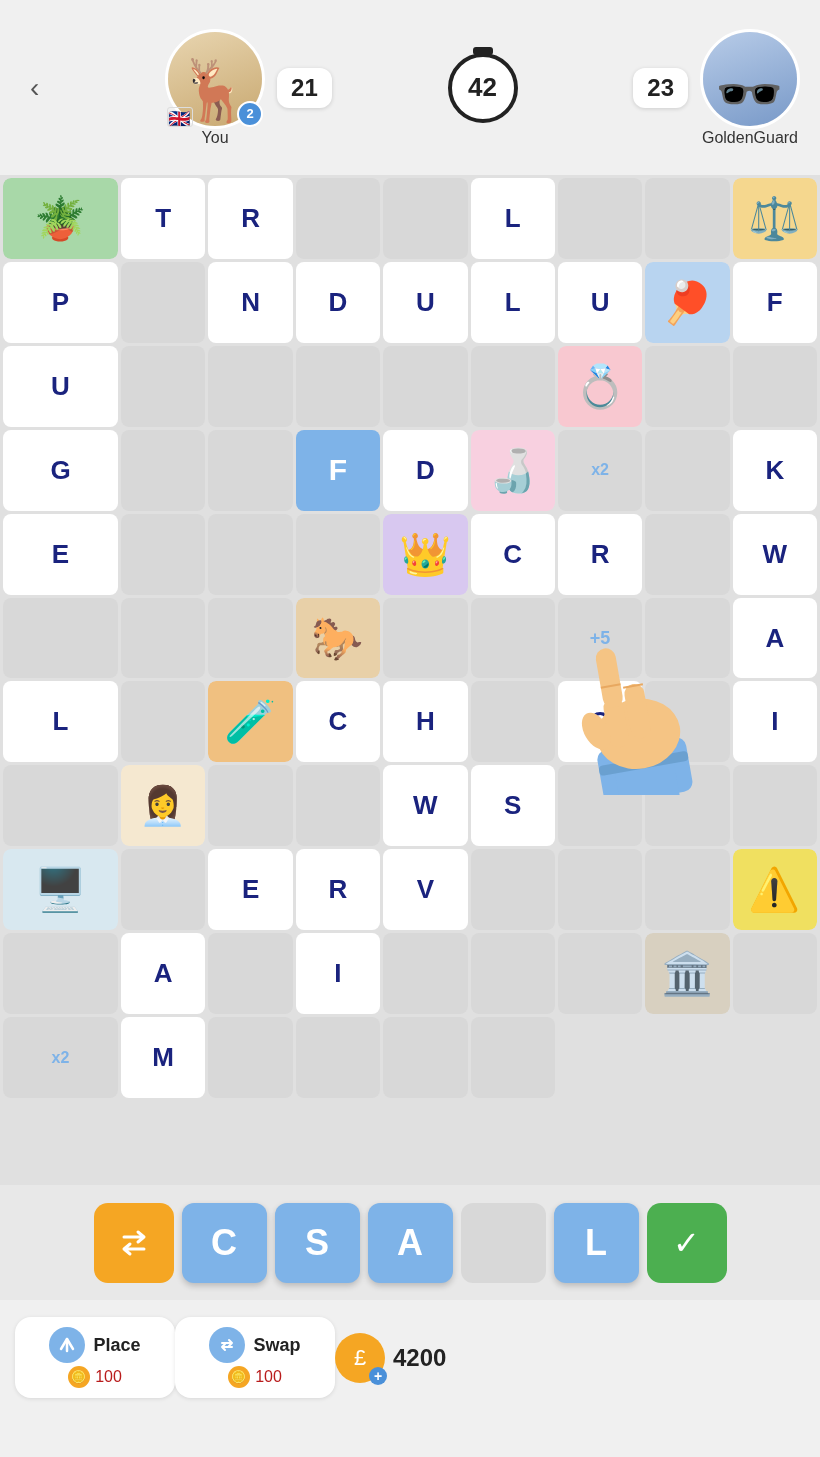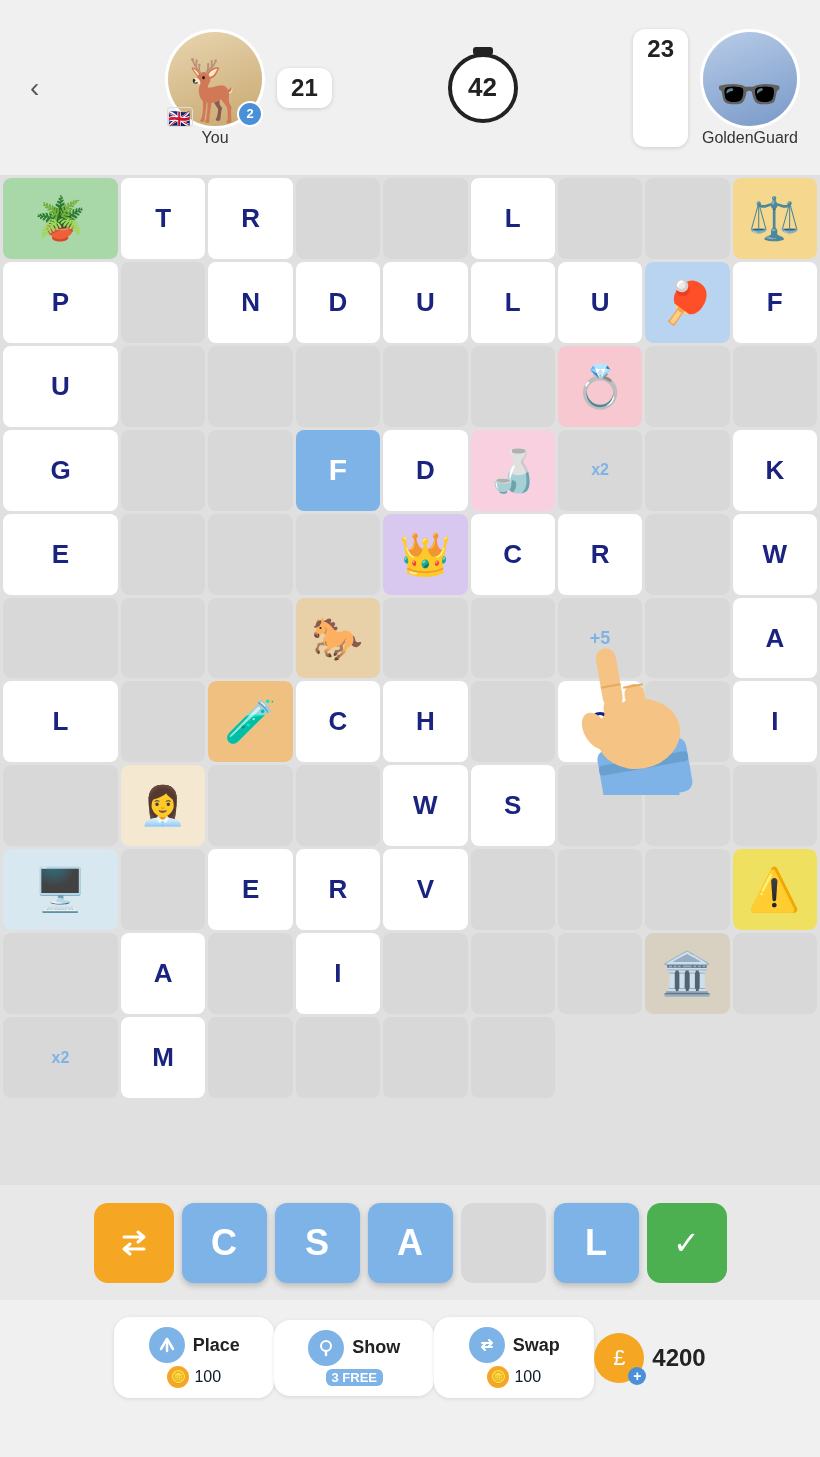--- a/index.html
+++ b/index.html
@@ -227,21 +227,21 @@
       cursor: pointer;
     }
 
     
     .actions-area {
       width: 820px;
       height: 115px;
       background: #f0f0f0;
       display: flex;
       align-items: center;
-      justify-content: center;
+      justify-content: flex-start;
       padding: 10px 15px;
     }
     .action-btn {
       display: flex;
       flex-direction: column;
       align-items: center;
       background: white;
       border-radius: 16px;
       padding: 10px 18px;
       min-width: 160px;
@@ -281,21 +281,21 @@
       border-radius: 50%;
       background: #f5a623;
       display: flex;
       align-items: center;
       justify-content: center;
       font-size: 12px;
       color: white;
     }
     .action-cost {
       font-size: 16px;
-      color: #0f172a;
+      color: #b91c1c;
     }
     .free-badge {
       background: #7eb3e8;
       color: white;
       border-radius: 6px;
       padding: 1px 6px;
       font-size: 13px;
       font-weight: bold;
     }
     .coin-total-area {
@@ -393,21 +393,21 @@
     <div class="score-badge">21</div>
   </div>
 
   <div class="timer-area">
     <div class="timer-circle">
       <div class="timer-top"></div>
       <span>42</span>
     </div>
   </div>
 
-  <div style="display:flex; gap:12px;">
+  <div style="display:flex; align-items:center; gap:12px;">
     <div class="score-badge">23</div>
     <div class="player-area">
       <div class="avatar-wrapper">
         <div class="avatar-circle">
           <div class="guard-avatar">🕶️</div>
         </div>
       </div>
       <div class="player-name">GoldenGuard</div>
     </div>
   </div>
@@ -602,34 +602,20 @@
           </svg>
       </div>
       <span class="action-label">Place</span>
     </div>
     <div class="action-coin-row">
       <div class="coin-icon">🪙</div>
       <span class="action-cost">100</span>
     </div>
   </div>
 
-  <div class="action-btn">
-    <div class="action-btn-row">
-      <div class="action-hint-icon">
-        <svg width="20" height="20" viewBox="0 0 20 20">
-            <circle cx="10" cy="8" r="5" stroke="white" stroke-width="2" fill="none"></circle>
-            <line x1="10" y1="13" x2="10" y2="17" stroke="white" stroke-width="2.5" stroke-linecap="round"></line>
-          </svg>
-      </div>
-      <span class="action-label">Show</span>
-    </div>
-    <div class="action-coin-row">
-      <span class="free-badge">3 FREE</span>
-    </div>
-  </div>
 
   <div class="action-btn">
     <div class="action-btn-row">
       <div class="action-hint-icon">
         <svg width="20" height="20" viewBox="0 0 20 20">
           <path d="M5 8 L15 8 M12 5 L15 8 L12 11" stroke="white" stroke-width="2" fill="none" stroke-linecap="round" stroke-linejoin="round"></path>
           <path d="M15 12 L5 12 M8 9 L5 12 L8 15" stroke="white" stroke-width="2" fill="none" stroke-linecap="round" stroke-linejoin="round"></path>
         </svg>
       </div>
       <span class="action-label">Swap</span>

